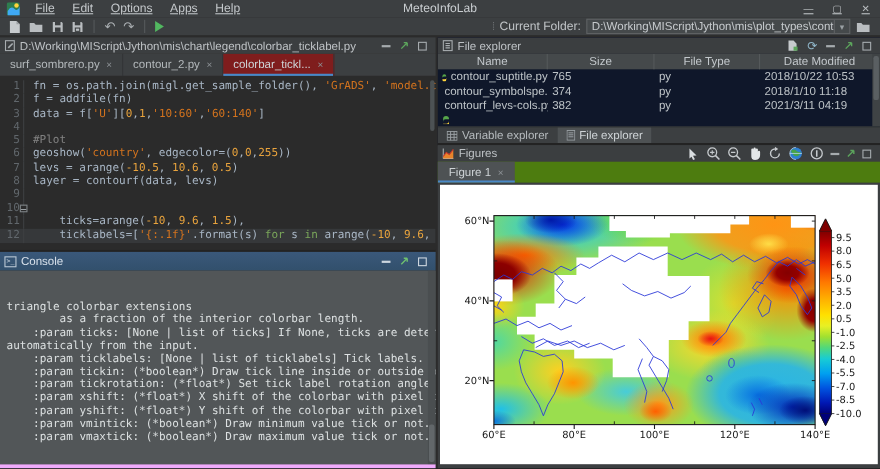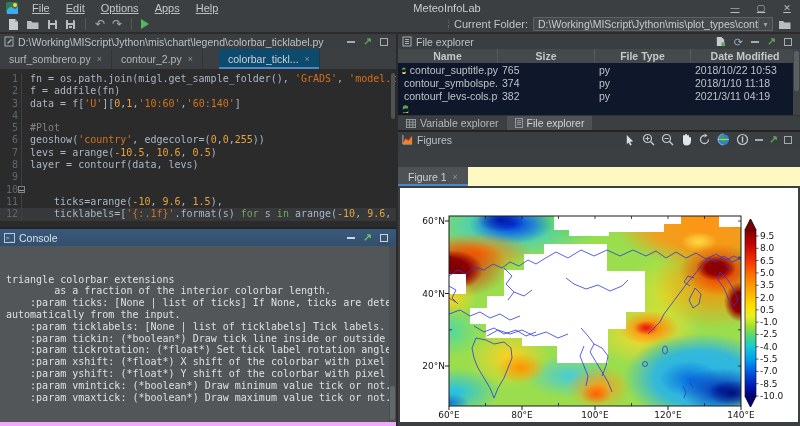--- a/index.html
+++ b/index.html
@@ -5,21 +5,21 @@
   * { margin:0; padding:0; box-sizing:border-box; }
   html,body { background:#1e1e1e; }
   .app { position:relative; width:800px; height:426px; background:#2b2b2b;
          font-family:"Liberation Sans",sans-serif; color:#bbbfc3; overflow:hidden;
          display:flex; flex-direction:column; }
   
   .menubar { height:16px; background:#3c3f41; display:flex; align-items:center;
              font-size:11px; position:relative; flex:0 0 auto;text-decoration:underline; }
   .logo { width:12px; height:12px; margin:0 6px 0 6px; }
   .menu-item { padding:0 8px; color:#c4c8cb; cursor:default; }
-  .win-title { position:absolute; left:50%; transform:translateX(-50%); color:#c9cdd0;margin-left:47px; }
+  .win-title { position:absolute; left:50%; transform:translateX(-50%); color:#c9cdd0; }
   .win-controls { margin-left:auto; display:flex; }
   .win-controls span { width:26px; text-align:center; font-size:9px; color:#b9bdc0; }
   
   .toolbar { height:18px; background:#3c3f41; display:flex; align-items:center;
              border-bottom:2px solid #2b2b2b; flex:0 0 auto; font-size:11px; }
   .tb-icons { display:flex; align-items:center; gap:7px; padding-left:8px; }
   .tb-sep { width:1px; height:12px; background:#55595b; margin:0 2px; }
   .tb-glyph { font-size:12px; color:#a8adb0; line-height:12px; }
   .run-tri { width:0; height:0; border-left:8px solid #52b860; border-top:5px solid transparent;
              border-bottom:5px solid transparent; }
@@ -40,21 +40,21 @@
   .panel-title .pt-label { margin-left:4px; }
   .pc-group { margin-left:auto; display:flex; align-items:center; gap:8px; padding-right:4px; }
   .pc-min { width:8px; height:2px; background:#a6abae; }
   .pc-max { width:8px; height:8px; border:1.5px solid #a6abae; }
   
   .editor-panel { height:195px; display:flex; flex-direction:column; background:#2b2b2b;
                   border-bottom:2px solid #232323; }
   .etabs { height:20px; background:#3c3f41; display:flex; align-items:flex-end; font-size:10.5px; }
   .etab { height:20px; display:flex; align-items:center; gap:6px; padding:0 9px;
           color:#b3b8bb; border-right:1px solid #323537; }
-  .etab.active { background:#0c4a6e; color:#ced3d6; box-shadow:inset 0 -2px 0 #4a88c7;margin-left:16px; }
+  .etab.active { background:#7f1d1d; color:#ced3d6; box-shadow:inset 0 -2px 0 #4a88c7; }
   .etab .x { font-size:9px; color:#8d9296; }
   .code { flex:1; background:#2b2b2b; font-family:"DejaVu Sans Mono",monospace;
           font-size:10px; line-height:12.3px; overflow:hidden; position:relative; padding-top:4px; }
   .cline { display:flex; white-space:pre; }
   .cline.cur { background:#36383a; }
   .gut { width:22px; flex:0 0 auto; text-align:right; padding-right:3px; color:#61676c;
          border-right:1px solid #3d4042; position:relative; }
   .fold { position:absolute; right:-4px; top:2px; width:7px; height:7px; border:1px solid #7e8386;
           background:linear-gradient(#2b2b2b 0 3px, #9aa0a4 3px 4px, #2b2b2b 4px); }
   .ctext { padding-left:8px; }
@@ -75,35 +75,35 @@
   .co-scroll .thumb { position:absolute; bottom:2px; right:1px; width:5px; height:34px;
                       background:#62676a; border-radius:2px; }
   .term-ico { width:11px; height:10px; border:1px solid #b9c7d4; font-size:6px; line-height:8px;
               padding-left:1px; color:#cdd8e2; font-family:"DejaVu Sans Mono",monospace; }
   
   .fx-panel { height:98px; display:flex; flex-direction:column; border-bottom:2px solid #232323;
               background:#0f172a; overflow:hidden; }
   .fx-table { position:relative; flex:1; overflow:hidden; }
   .fx-header { display:grid; grid-template-columns:100px 97px 96px 1fr; height:14px;
                background:#45494b; font-size:10.5px; color:#c3c8cc; }
-  .fx-header div { text-align:center; border-right:1px solid #55595b; line-height:14px;font-weight:bold; }
+  .fx-header div { text-align:center; border-right:1px solid #55595b; line-height:14px; }
   .fx-row { display:grid; grid-template-columns:100px 97px 96px 1fr; height:13px;
             font-size:10.5px; color:#bdc3c7; align-items:center; }
   .fx-name { display:flex; align-items:center; gap:3px; padding-left:3px; white-space:nowrap; overflow:hidden; }
   .fx-cell { padding-left:4px; white-space:nowrap; overflow:hidden; }
   .fx-scroll { position:absolute; right:0; top:0; width:7px; height:100%; background:#3f4345; }
   .fx-scroll .thumb { position:absolute; top:2px; right:1px; width:5px; height:40px;
                       background:#5a5f62; border-radius:2px; }
   .fx-tabs { height:15px; background:#3c3f41; display:flex; font-size:10.5px; border-top:1px solid #323537; }
   .fx-tab { display:flex; align-items:center; gap:4px; padding:0 8px; color:#b5babd; }
   .fx-tab.active { background:#4e5254; color:#ced3d6; }
   
   .fig-panel { flex:1; display:flex; flex-direction:column; min-height:0; background:#3c3f41; }
   .fig-title-icons { margin-left:auto; display:flex; align-items:center; gap:6px; padding-right:4px; }
-  .fig-tabs { height:19px; background:#fef9c3; display:flex; align-items:flex-start; font-size:10.5px;margin-top:20px; }
+  .fig-tabs { height:19px; background:#4d7c0f; display:flex; align-items:flex-start; font-size:10.5px; }
   .fig-tab { height:19px; display:flex; align-items:center; gap:6px; padding:0 10px;
              background:#4e5254; color:#ced3d6; box-shadow:inset 0 -2px 0 #4a88c7; }
   .fig-tab .x { font-size:9px; color:#8d9296; }
   .fig-canvas { flex:1; background:#ffffff; margin:2px 2px 4px 2px; position:relative; overflow:hidden; }
   svg text { font-family:"DejaVu Sans",sans-serif; font-size:9px; fill:#141414; }
 </style>
 </head>
 <body>
 
 <div class="app">

